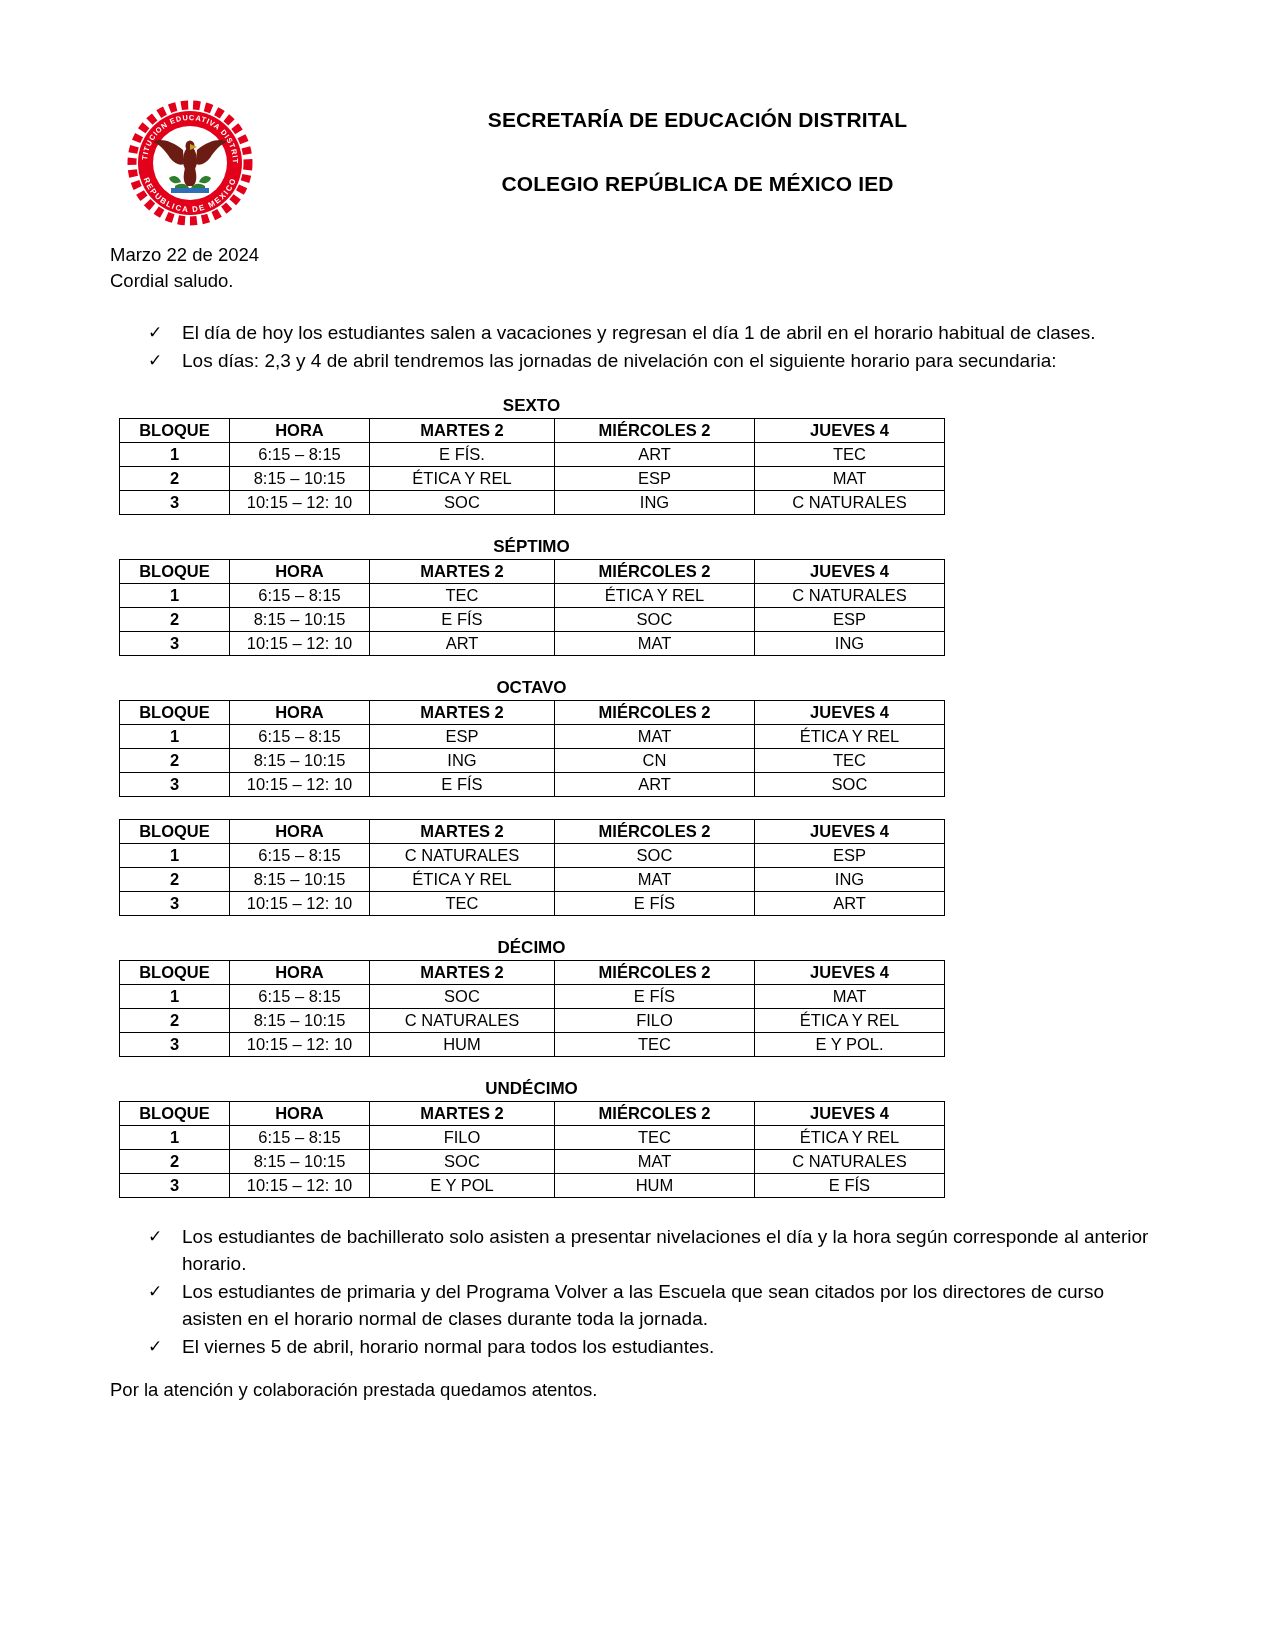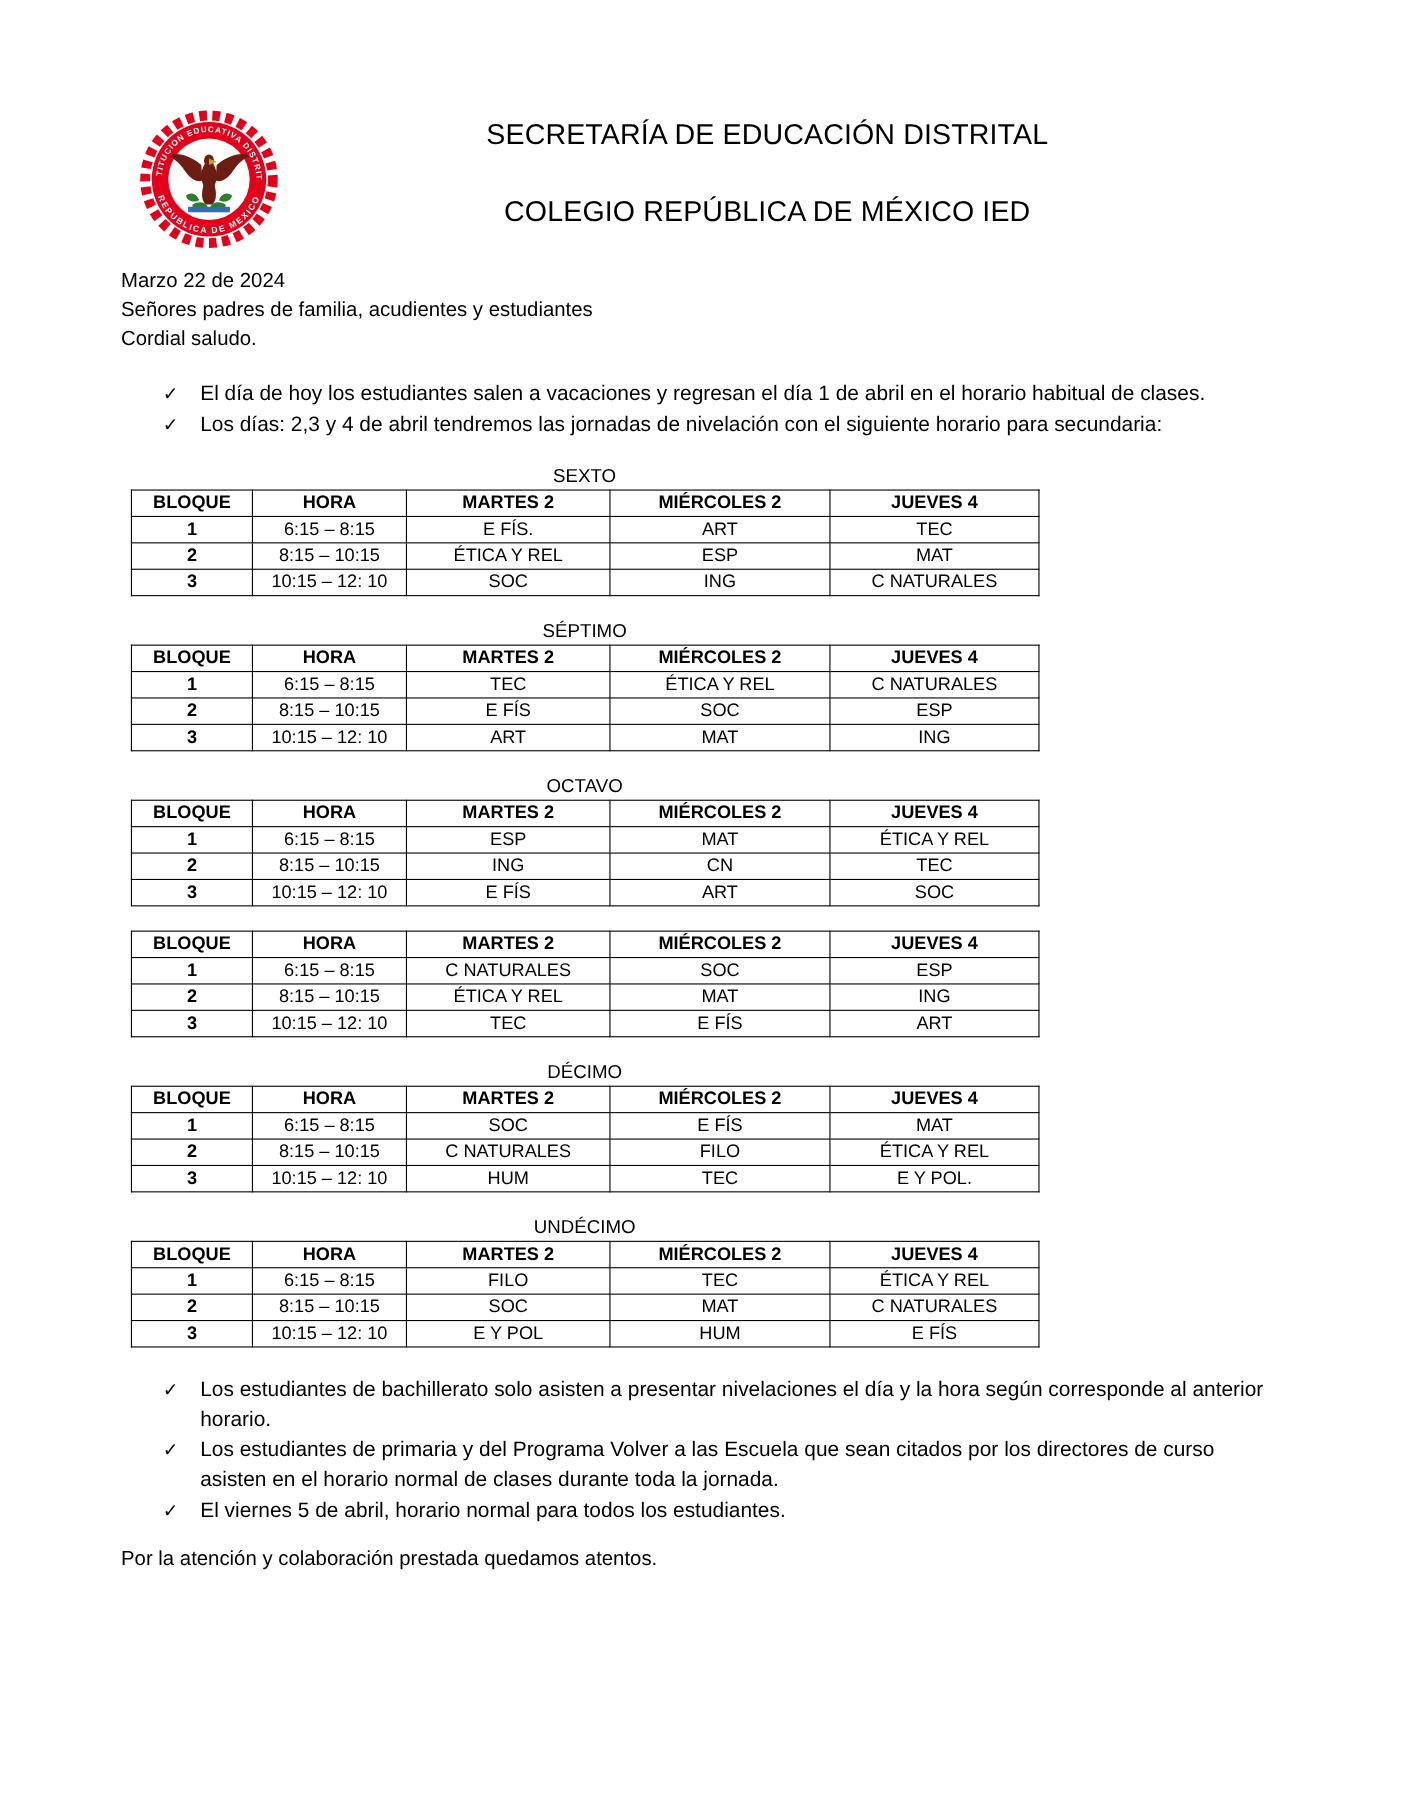--- a/index.html
+++ b/index.html
@@ -39,22 +39,22 @@
     padding-top: 6px;
   }
   .logo-svg { display: block; }
   .header-titles {
     flex: 1 1 auto;
     padding-top: 16px;
     text-align: center;
     padding-right: 40px;
   }
   .title-line {
-    font-size: 26px;
-    font-weight: normal;
+    font-size: 21px;
+    font-weight: bold;
     letter-spacing: 0.1px;
     line-height: 1.15;
   }
   .title-line.second {
     margin-top: 40px;
   }
 
   
   .body-text {
     font-size: 18.5px;
@@ -84,21 +84,21 @@
     flex: 1 1 auto;
     font-size: 19px;
     line-height: 1.42;
   }
 
   
   .table-block { margin-top: 22px; }
   .table-caption {
     text-align: center;
     font-size: 17px;
-    font-weight: normal;
+    font-weight: bold;
     margin-bottom: 2px;
     width: 825px;
     margin-left: 9px;
   }
   table.sched {
     border-collapse: collapse;
     width: 825px;
     margin-left: 9px;
     table-layout: fixed;
   }
@@ -181,21 +181,20 @@
     </div>
 
     <div class="header-titles">
       <div class="title-line">SECRETARÍA DE EDUCACIÓN DISTRITAL</div>
       <div class="title-line second">COLEGIO REPÚBLICA DE MÉXICO  IED</div>
     </div>
   </div>
 
   <div class="body-text">
     <p class="para">Marzo 22 de 2024</p>
-    <p class="para">Señores padres de familia, acudientes y estudiantes</p>
     <p class="para">Cordial saludo.</p>
     <div class="spacer-line"></div>
 
     <ul class="check-list">
       <li class="check-item">
         <span class="check-mark">✓</span>
         <span class="check-text">El día de hoy los estudiantes salen a vacaciones y regresan el día 1 de abril en el horario habitual de clases.</span>
       </li>
       <li class="check-item">
         <span class="check-mark">✓</span>

